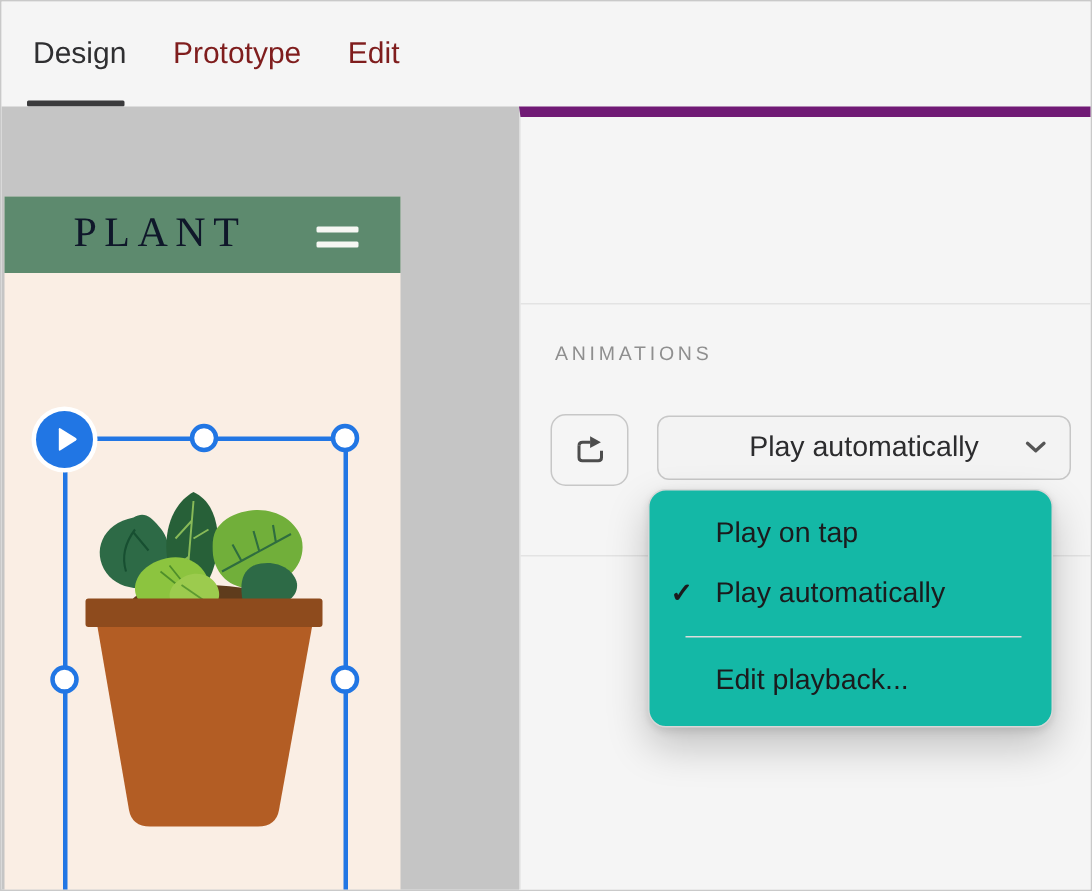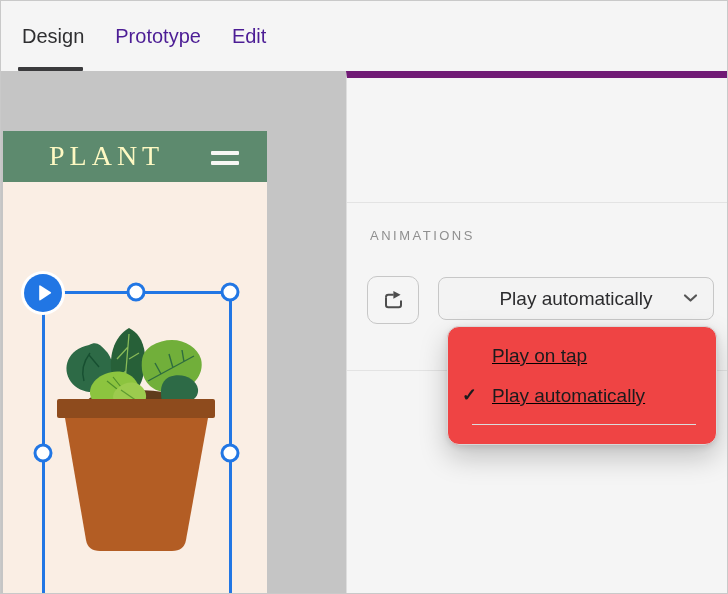--- a/index.html
+++ b/index.html
@@ -4,47 +4,47 @@
 <style>
   html,body{margin:0;padding:0;background:#ffffff;}
   .screen{
     position:relative;width:728px;height:594px;overflow:hidden;
     box-sizing:border-box;border:1px solid #c9c9c9;background:#f5f5f5;
     font-family:"Liberation Sans",sans-serif;
     -webkit-font-smoothing:antialiased;
   }
   
   .tabbar{position:absolute;left:0;top:0;width:100%;height:70px;background:#f5f5f5;display:flex;align-items:center;padding-left:21px;gap:31px;box-sizing:border-box;}
-  .tab{font-size:20px;color:#4c1d95;cursor:default;line-height:70px;}
+  .tab{font-size:20px;color:#7f1d1d;cursor:default;line-height:70px;}
   .tab.active{color:#2f2f31;}
   .tab-underline{position:absolute;left:17px;top:66px;width:65px;height:4px;background:#3b3b3d;border-radius:1px;}
   
   .canvas{position:absolute;left:0;top:70px;width:345px;height:524px;background:#c5c5c5;}
   .artboard{position:absolute;left:2px;top:60px;width:264px;height:464px;background:#faeee4;}
   .ab-header{position:absolute;left:0;top:0;width:100%;height:51px;background:#5d8a6e;}
-  .ab-title{position:absolute;left:46px;top:9px;font-family:"Liberation Serif",serif;font-size:28px;letter-spacing:5px;color:#fef9c3;}
+  .ab-title{position:absolute;left:46px;top:9px;font-family:"Liberation Serif",serif;font-size:28px;letter-spacing:5px;color:#0f172a;}
   .hamburger{position:absolute;right:28px;top:20px;width:28px;height:14px;}
   .hamburger i{position:absolute;left:0;width:28px;height:4px;background:#f6f7f3;border-radius:1px;}
   .hamburger i:nth-child(1){top:0;}
   .hamburger i:nth-child(2){top:10px;}
   .plant-svg{position:absolute;left:48px;top:192px;}
   
   .sel-rect{position:absolute;left:38.5px;top:159.5px;width:190px;height:325px;border:3px solid #2176e4;box-sizing:border-box;}
   .handle{position:absolute;width:13px;height:13px;background:#ffffff;border:3px solid #2176e4;border-radius:50%;box-sizing:content-box;transform:translate(-50%,-50%);}
   .playbtn{position:absolute;left:40px;top:161.5px;width:38px;height:38px;border-radius:50%;background:#2176e4;box-shadow:0 0 0 3px #ffffff;transform:translate(-50%,-50%);display:flex;align-items:center;justify-content:center;}
   
   .panel{position:absolute;left:345px;top:70px;width:392px;height:524px;background:#f5f5f5;border-left:1px solid #dedede;border-top:7px solid #701a75;box-sizing:border-box;}
   .pdivider{position:absolute;left:0;width:100%;height:1px;background:#e3e3e3;}
   .section-title{position:absolute;left:23px;top:150px;font-size:13px;letter-spacing:2.5px;color:#8f8f8f;}
   .trigger-btn{position:absolute;left:20px;top:198px;width:52px;height:48px;border:1.5px solid #c7c7c7;border-radius:10px;background:#f5f5f5;box-sizing:border-box;display:flex;align-items:center;justify-content:center;cursor:pointer;}
   .dropdown{position:absolute;left:91px;top:199px;width:276px;height:43px;border:1.5px solid #c7c7c7;border-radius:8px;background:#f3f3f3;box-sizing:border-box;display:flex;align-items:center;justify-content:center;cursor:pointer;}
   .dropdown-label{font-size:19px;color:#2c2c2e;}
   .dropdown-chevron{position:absolute;right:15px;top:15px;}
   
-  .menu{position:absolute;left:100px;top:248px;width:270px;box-sizing:border-box;background:#ef4444;border:1px solid #d8d8d8;border-radius:12px;box-shadow:0 12px 28px rgba(0,0,0,0.22),0 2px 6px rgba(0,0,0,0.10);padding:9px 0 10px;z-index:5;text-decoration:underline;}
+  .menu{position:absolute;left:85px;top:248px;width:270px;box-sizing:border-box;background:#14b8a6;border:1px solid #d8d8d8;border-radius:12px;box-shadow:0 12px 28px rgba(0,0,0,0.22),0 2px 6px rgba(0,0,0,0.10);padding:9px 0 10px;z-index:5;}
   .menu-item{position:relative;height:40px;display:flex;align-items:center;padding-left:44px;font-size:19px;color:#1b1b1d;cursor:pointer;}
   .menu-check{position:absolute;left:14px;top:8px;font-size:18px;font-weight:bold;color:#1b1b1d;visibility:hidden;}
   .menu-item.checked .menu-check{visibility:visible;}
   .menu-divider{height:1px;background:#dcdcdc;margin:8px 20px 9px 24px;}
 </style>
 </head>
 <body>
 
 <div class="screen">
 
@@ -123,16 +123,19 @@
     <div class="menu">
       <div class="menu-item">
 
         <span>Play on tap</span>
       </div>
       <div class="menu-item checked">
         <span class="menu-check">✓</span>
         <span>Play automatically</span>
       </div>
       <div class="menu-divider"></div>
+      <div class="menu-item">
+        <span>Edit playback...</span>
+      </div>
     </div>
   </div>
 
 </div>
 
 </body></html>

